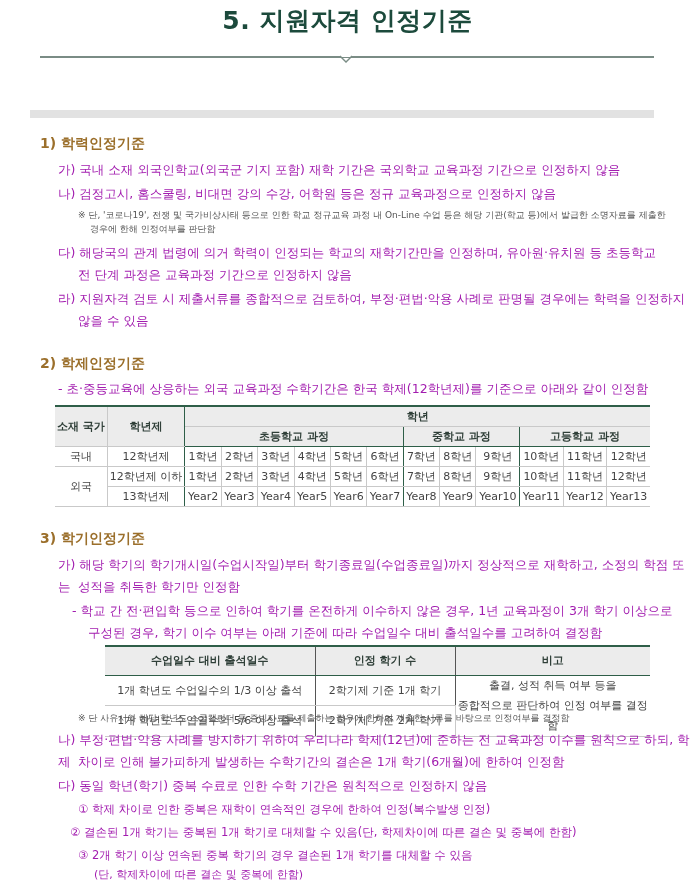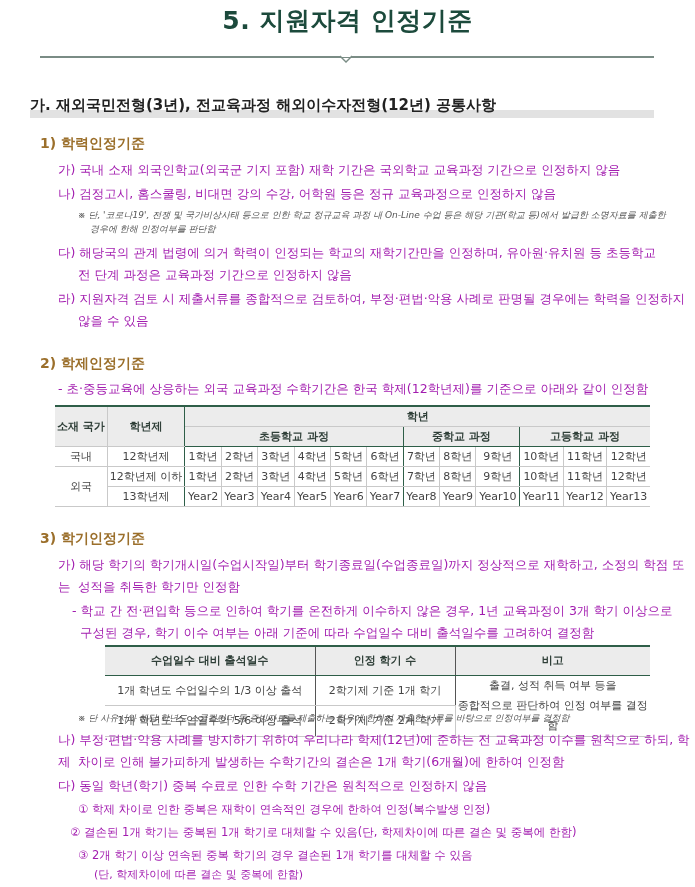--- a/index.html
+++ b/index.html
@@ -16,21 +16,21 @@
   .section-head {
     position: absolute; left: 30px; width: 624px; top: 96px; height: 22px;
     font-size: 15px; font-weight: bold; color: #222;
   }
   .section-head .bar { position: absolute; left: 0; right: 0; top: 14px; height: 8px; background: #e2e2e2; z-index: 0; }
   .section-head span.txt { position: relative; z-index: 1; }
 
   .sub-head { position: absolute; left: 40px; font-size: 14px; font-weight: bold; color: #9b6f2b; }
 
   .item { position: absolute; font-size: 12.5px; line-height: 22px; color: #a21caf; }
-  .note { position: absolute; font-size: 9px; line-height: 15px; color: #555; font-style: italic; }
+  .note { position: absolute; font-size: 9px; line-height: 15px; color: #555; }
 
   table { border-collapse: collapse; position: absolute; }
   .t1 { left: 55px; top: 405px; width: 595px; font-size: 11px; }
   .t1 th, .t1 td { border: 1px solid #c9c9c9; text-align: center; height: 20px; padding: 0 2px; color: #444; white-space: nowrap; }
   .t1 th { background: #ececec; color: #2f3f38; font-weight: bold; font-size: 11px; }
   .t1 tr:first-child th { border-top: 2px solid #2e5e48; }
   .t1 th.sub { border-top: 1px solid #2e5e48; border-bottom: 1px solid #2e5e48; }
   .t1 .cat { border-right: 1px solid #2e5e48; }
   .t1 { border-left: none; }
   .t1 tr > *:first-child { border-left: none; }
@@ -50,21 +50,20 @@
 
 <div class="page-title">5. 지원자격 인정기준</div>
 <div class="title-rule"></div>
 <svg class="title-notch" viewBox="0 0 12 8">
   <rect x="0" y="0" width="12" height="2" fill="#ffffff"></rect>
   <polyline points="0,1 6,7 12,1" fill="none" stroke="#7a8c85" stroke-width="1.4"></polyline>
 </svg>
 
 <div class="section-head">
   <div class="bar"></div>
-  <span class="txt">가. 재외국민전형(3년), 전교육과정 해외이수자전형(12년) 공통사항</span>
 </div>
 
 <div class="sub-head" style="top:135px;">1) 학력인정기준</div>
 <div class="item" style="left:58px; top:159px;">가) 국내 소재 외국인학교(외국군 기지 포함) 재학 기간은 국외학교 교육과정 기간으로 인정하지 않음</div>
 <div class="item" style="left:58px; top:183px;">나) 검정고시, 홈스쿨링, 비대면 강의 수강, 어학원 등은 정규 교육과정으로 인정하지 않음</div>
 <div class="note" style="left:78px; top:208px;">※ 단, '코로나19', 전쟁 및 국가비상사태 등으로 인한 학교 정규교육 과정 내 On-Line 수업 등은 해당 기관(학교 등)에서 발급한 소명자료를 제출한</div>
 <div class="note" style="left:90px; top:222px;">경우에 한해 인정여부를 판단함</div>
 <div class="item" style="left:58px; top:242px;">다) 해당국의 관계 법령에 의거 학력이 인정되는 학교의 재학기간만을 인정하며, 유아원·유치원 등 초등학교</div>
 <div class="item" style="left:78px; top:264px;">전 단계 과정은 교육과정 기간으로 인정하지 않음</div>
 <div class="item" style="left:58px; top:288px;">라) 지원자격 검토 시 제출서류를 종합적으로 검토하여, 부정·편법·악용 사례로 판명될 경우에는 학력을 인정하지</div>
@@ -132,21 +131,21 @@
     <td>Year12</td>
     <td>Year13</td>
   </tr>
 </tbody>
   </table>
 
 <div class="sub-head" style="top:530px;">3) 학기인정기준</div>
 <div class="item" style="left:58px; top:554px;">가) 해당 학기의 학기개시일(수업시작일)부터 학기종료일(수업종료일)까지 정상적으로 재학하고, 소정의 학점 또는</div>
 <div class="item" style="left:78px; top:576px;text-align:right;">성적을 취득한 학기만 인정함</div>
 <div class="item" style="left:72px; top:600px;">- 학교 간 전·편입학 등으로 인하여 학기를 온전하게 이수하지 않은 경우, 1년 교육과정이 3개 학기 이상으로</div>
-<div class="item" style="left:80px; top:622px;">구성된 경우, 학기 이수 여부는 아래 기준에 따라 수업일수 대비 출석일수를 고려하여 결정함</div>
+<div class="item" style="left:88px; top:622px;">구성된 경우, 학기 이수 여부는 아래 기준에 따라 수업일수 대비 출석일수를 고려하여 결정함</div>
 
 <table class="t2">
   <tbody>
       <tr>
     <th class="col1" style="width:210px;">수업일수 대비 출석일수</th>
     <th class="col2" style="width:140px;margin-left:41px;">인정 학기 수</th>
     <th>비고</th>
   </tr>
   <tr>
     <td class="col1">1개 학년도 수업일수의 1/3 이상 출석</td>

